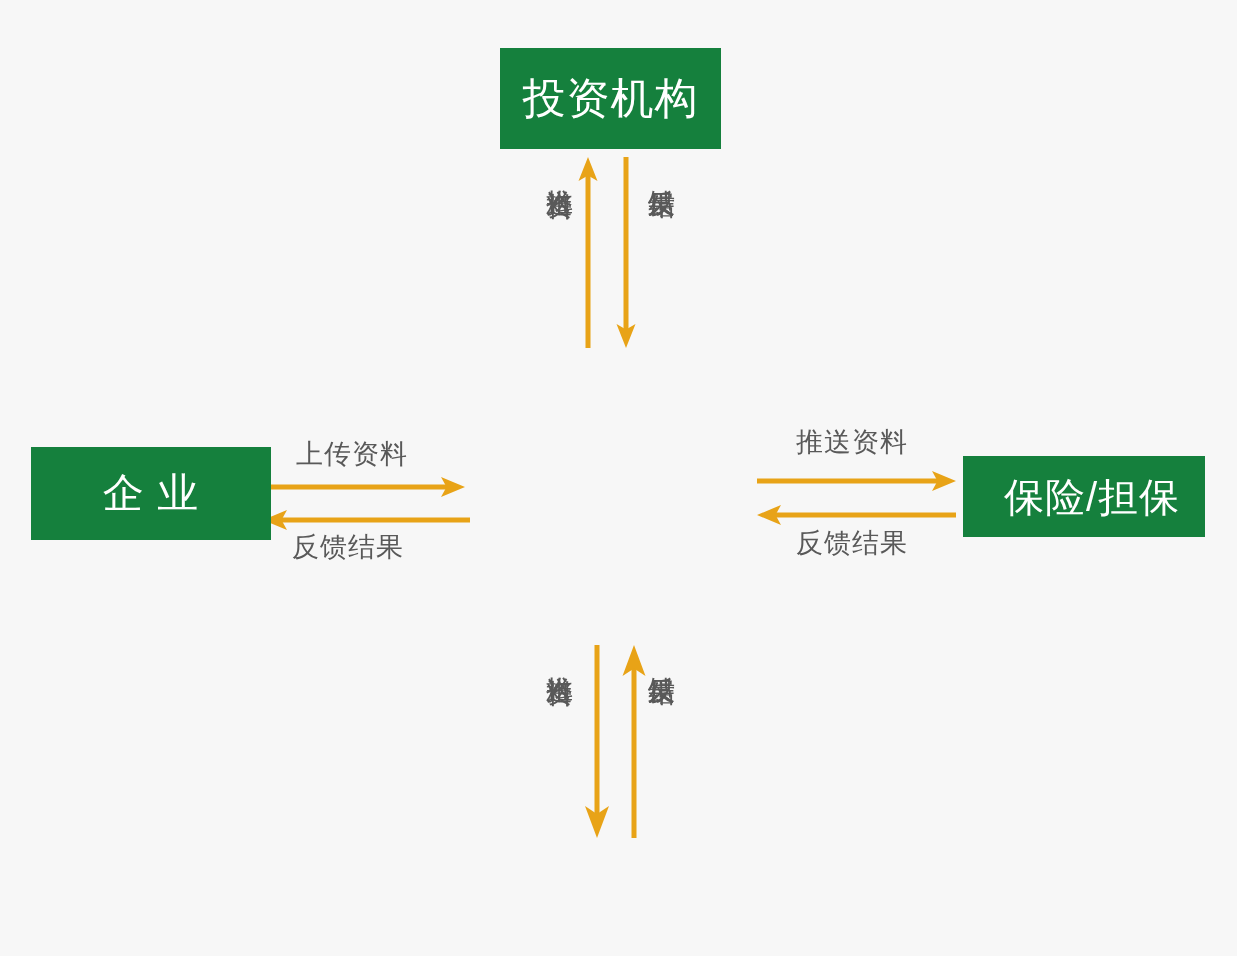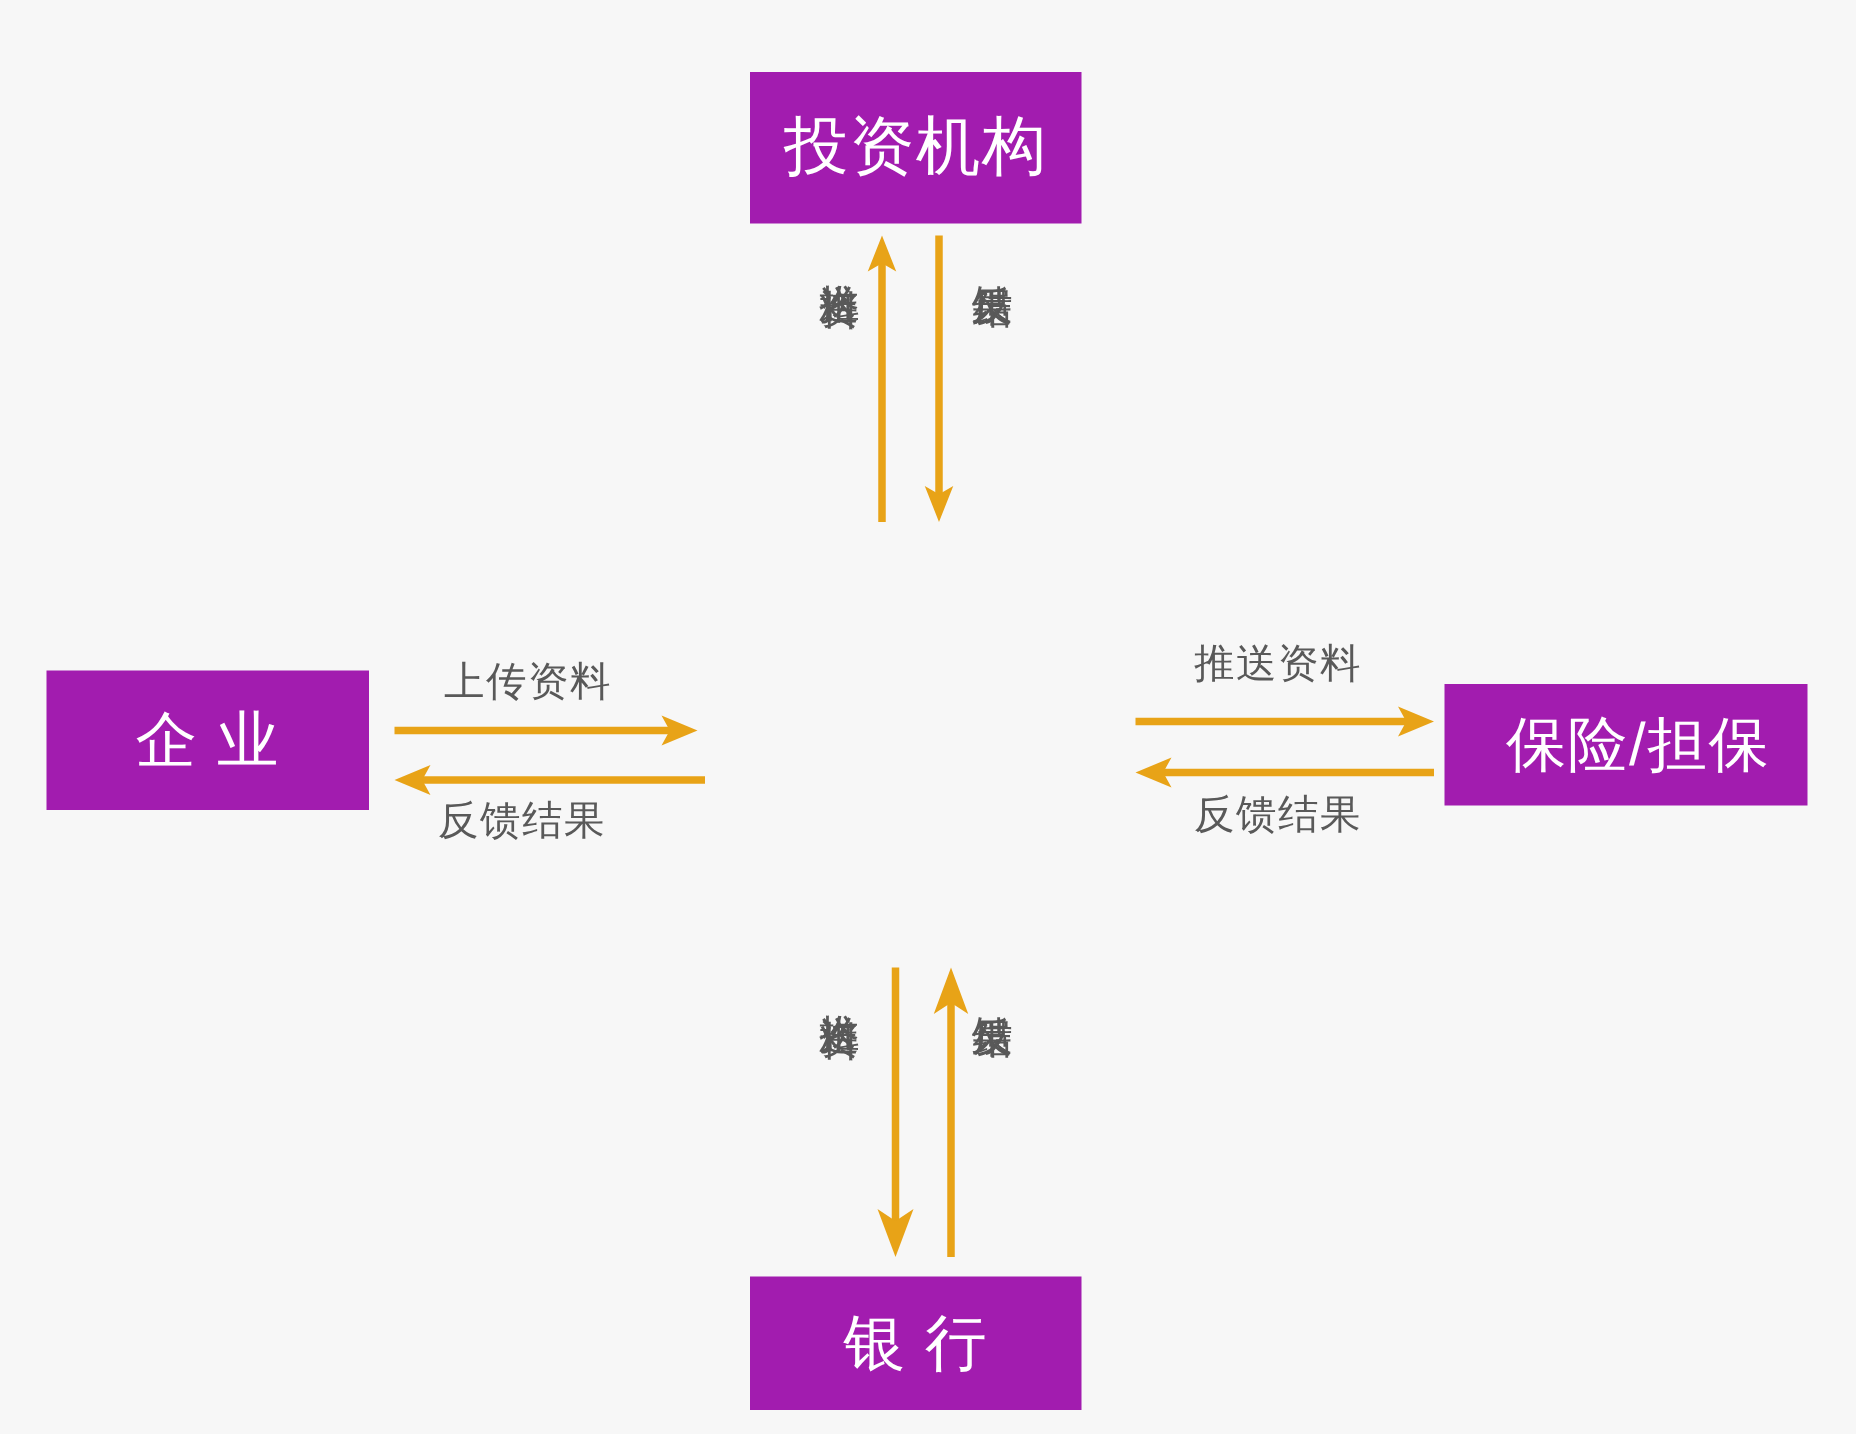--- a/index.html
+++ b/index.html
@@ -16,42 +16,42 @@
   }
   #diagram {
     position: relative;
     width: 1237px;
     height: 956px;
   }
 
   
   .node-box {
     position: absolute;
-    background: #a21caf;
+    background: #15803d;
     color: #ffffff;
     display: flex;
     align-items: center;
     justify-content: center;
     text-align: center;
     line-height: 1;
     letter-spacing: 1px;
     font-weight: 400;
     box-sizing: border-box;
   }
   #node-invest {
     left: 500px;
     top: 48px;
     width: 221px;
     height: 101px;
     font-size: 43px;
   }
   #node-enterprise {
     left: 31px;
     top: 447px;
-    width: 215px;
+    width: 240px;
     height: 93px;
     font-size: 41px;
   }
   #node-insurance {
     left: 963px;
     top: 456px;
     width: 242px;
     height: 81px;
     font-size: 40px;
     padding-left: 16px;
@@ -196,23 +196,20 @@
   </div>
 
   <div id="node-enterprise" class="node-box">
     <span>企 业</span>
   </div>
 
   <div id="node-insurance" class="node-box">
     <span>保险/担保</span>
   </div>
 
-  <div id="node-bank" class="node-box">
-    <span>银 行</span>
-  </div>
 
 
   <div id="lbl-upload" class="h-label">上传资料</div>
 
   <div id="lbl-loan" class="h-label">反馈结果</div>
 
   <div id="lbl-push-right" class="h-label">推送资料</div>
 
   <div id="lbl-feedback-right" class="h-label">反馈结果</div>
 

